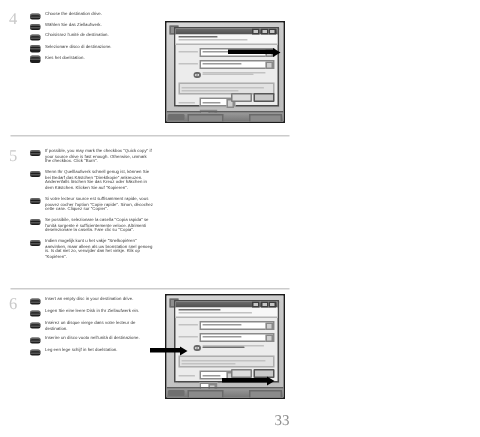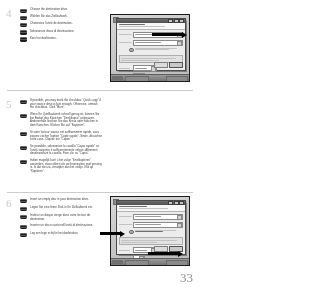--- a/index.html
+++ b/index.html
@@ -175,21 +175,21 @@
   .divider{
     position:absolute;left:7px;width:186px;height:0.7px;
     background:#cccccc;
   }
   #div-1{top:90px;}
   #div-2{top:192px;}
 
   
   .page-num{
     position:absolute;right:7px;bottom:5px;
-    font-size:13px;color:#8d8d8d;
+    font-size:10px;color:#8d8d8d;
     font-family:"Liberation Serif", serif;
   }
 </style>
 </head>
 <body>
 
 <div class="page">
 
   <div class="section" id="sec-4">
     <div class="step-num">4</div>

